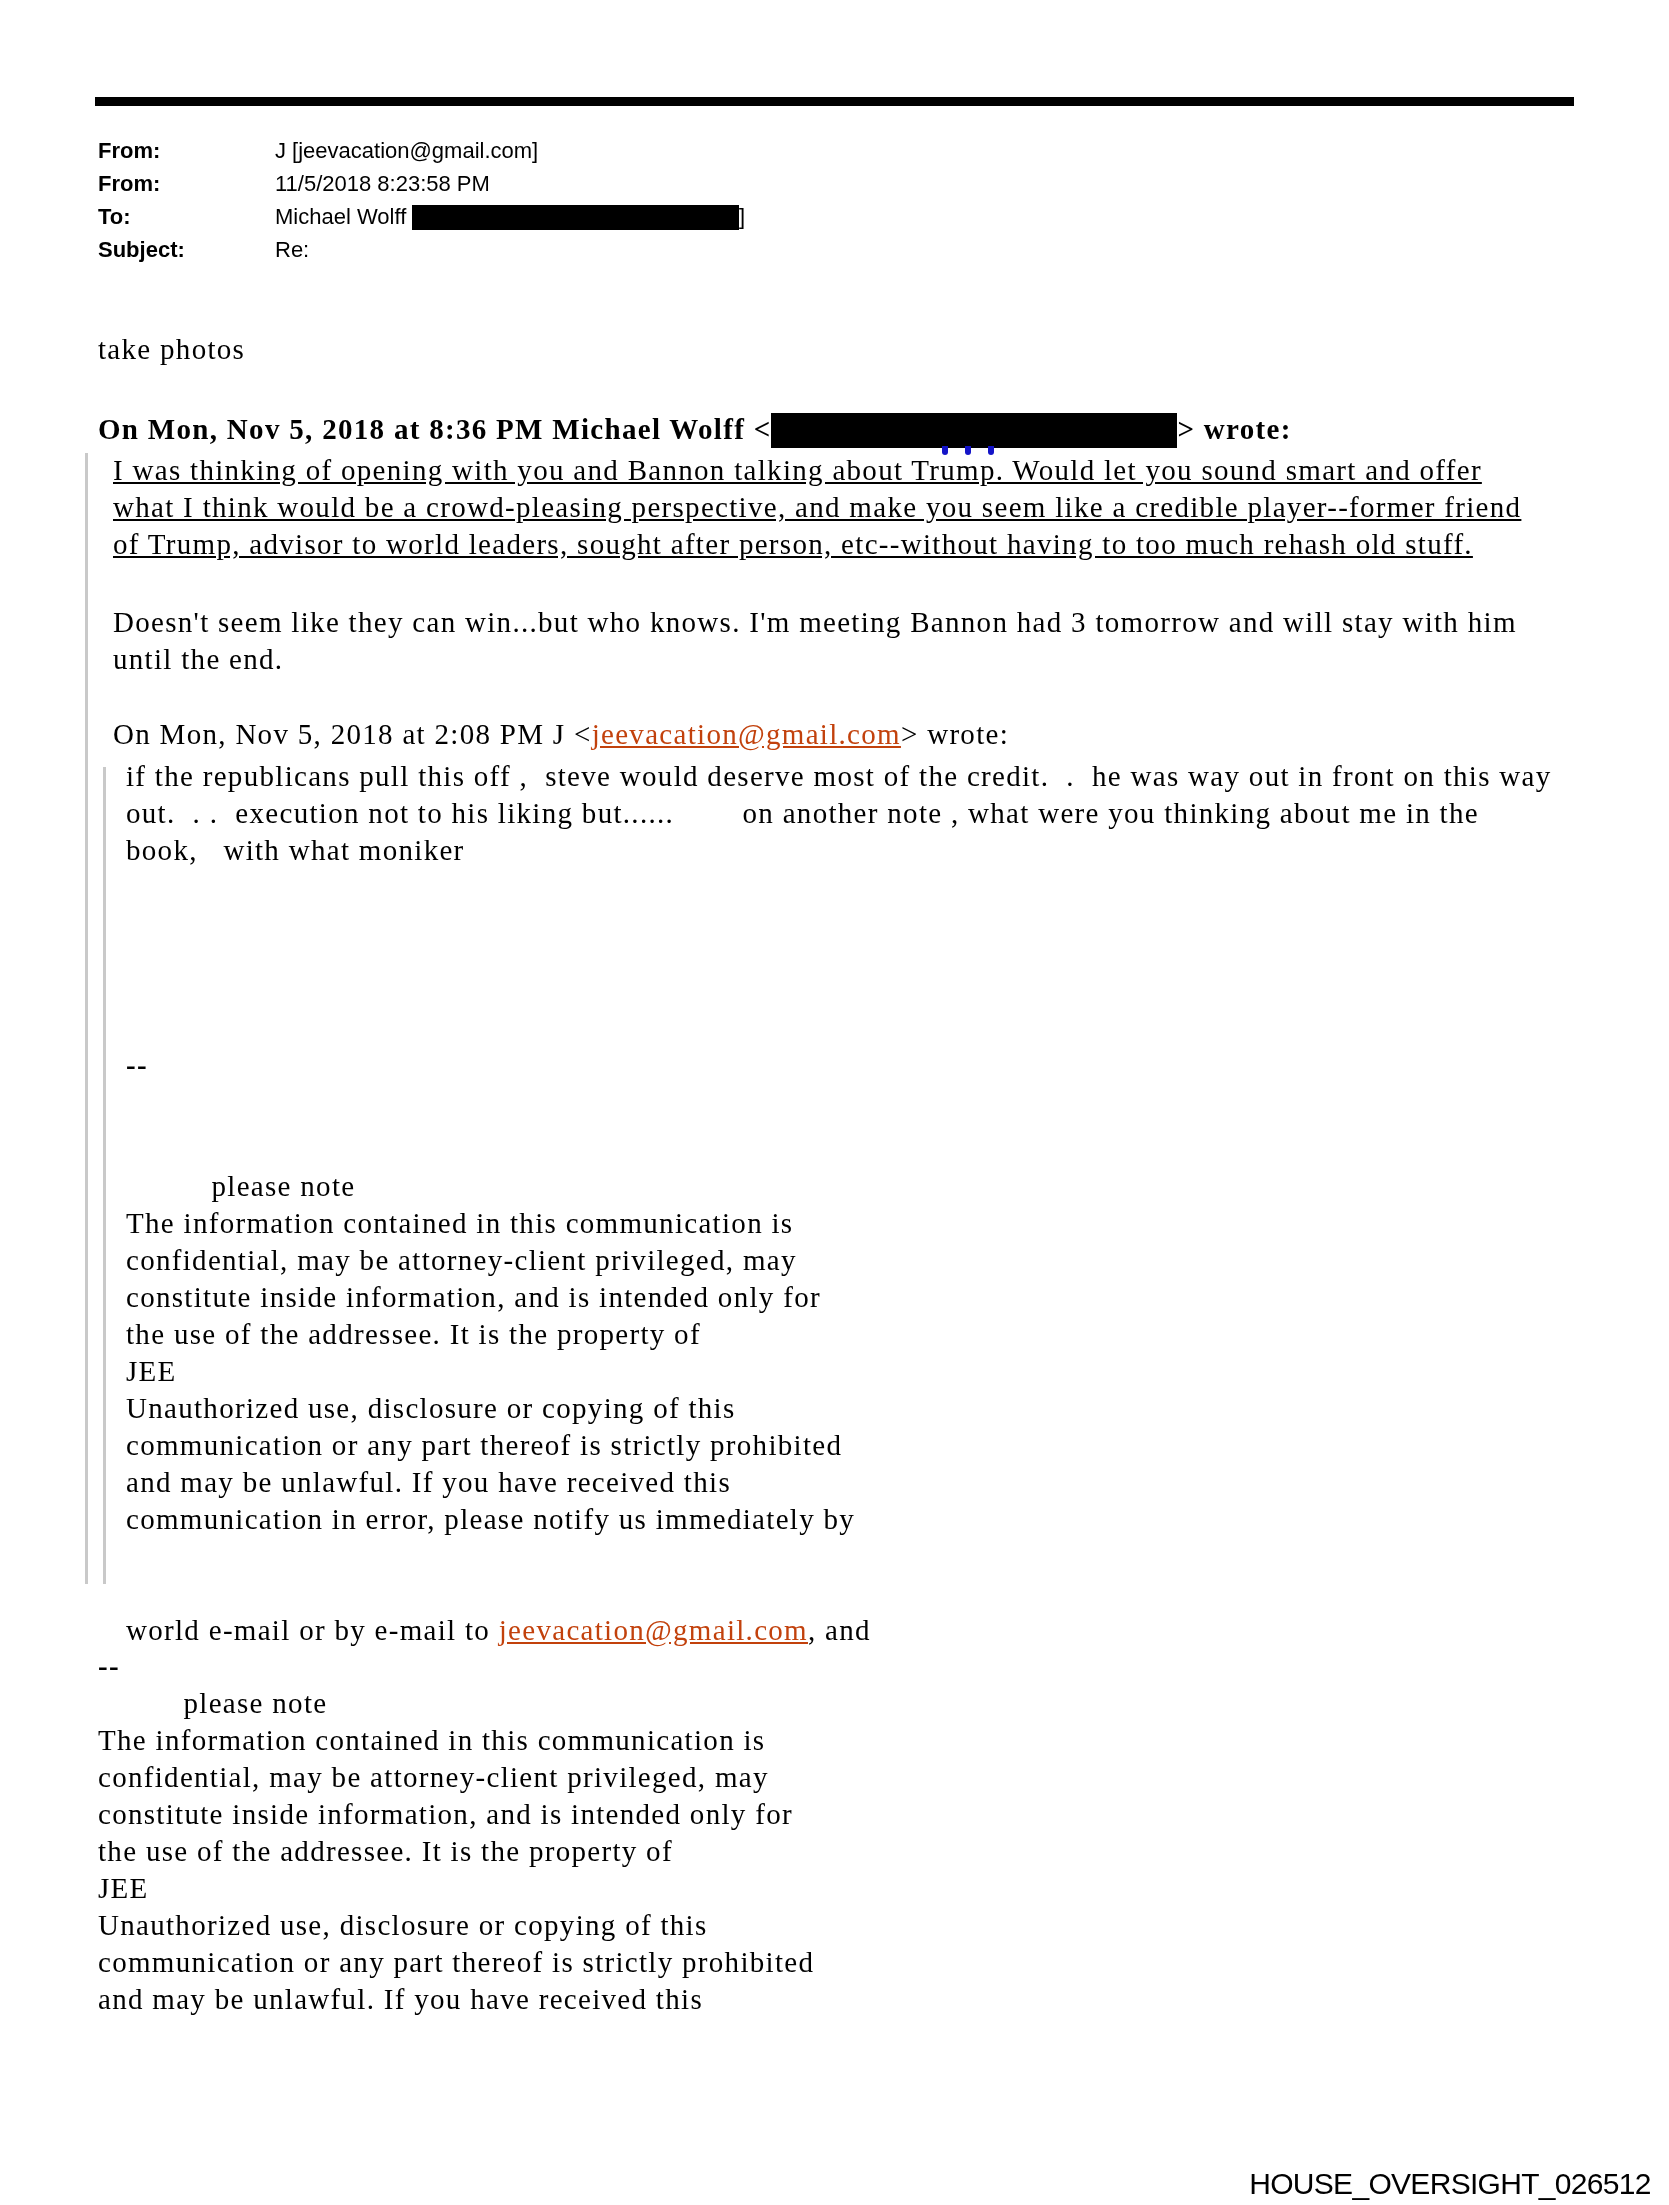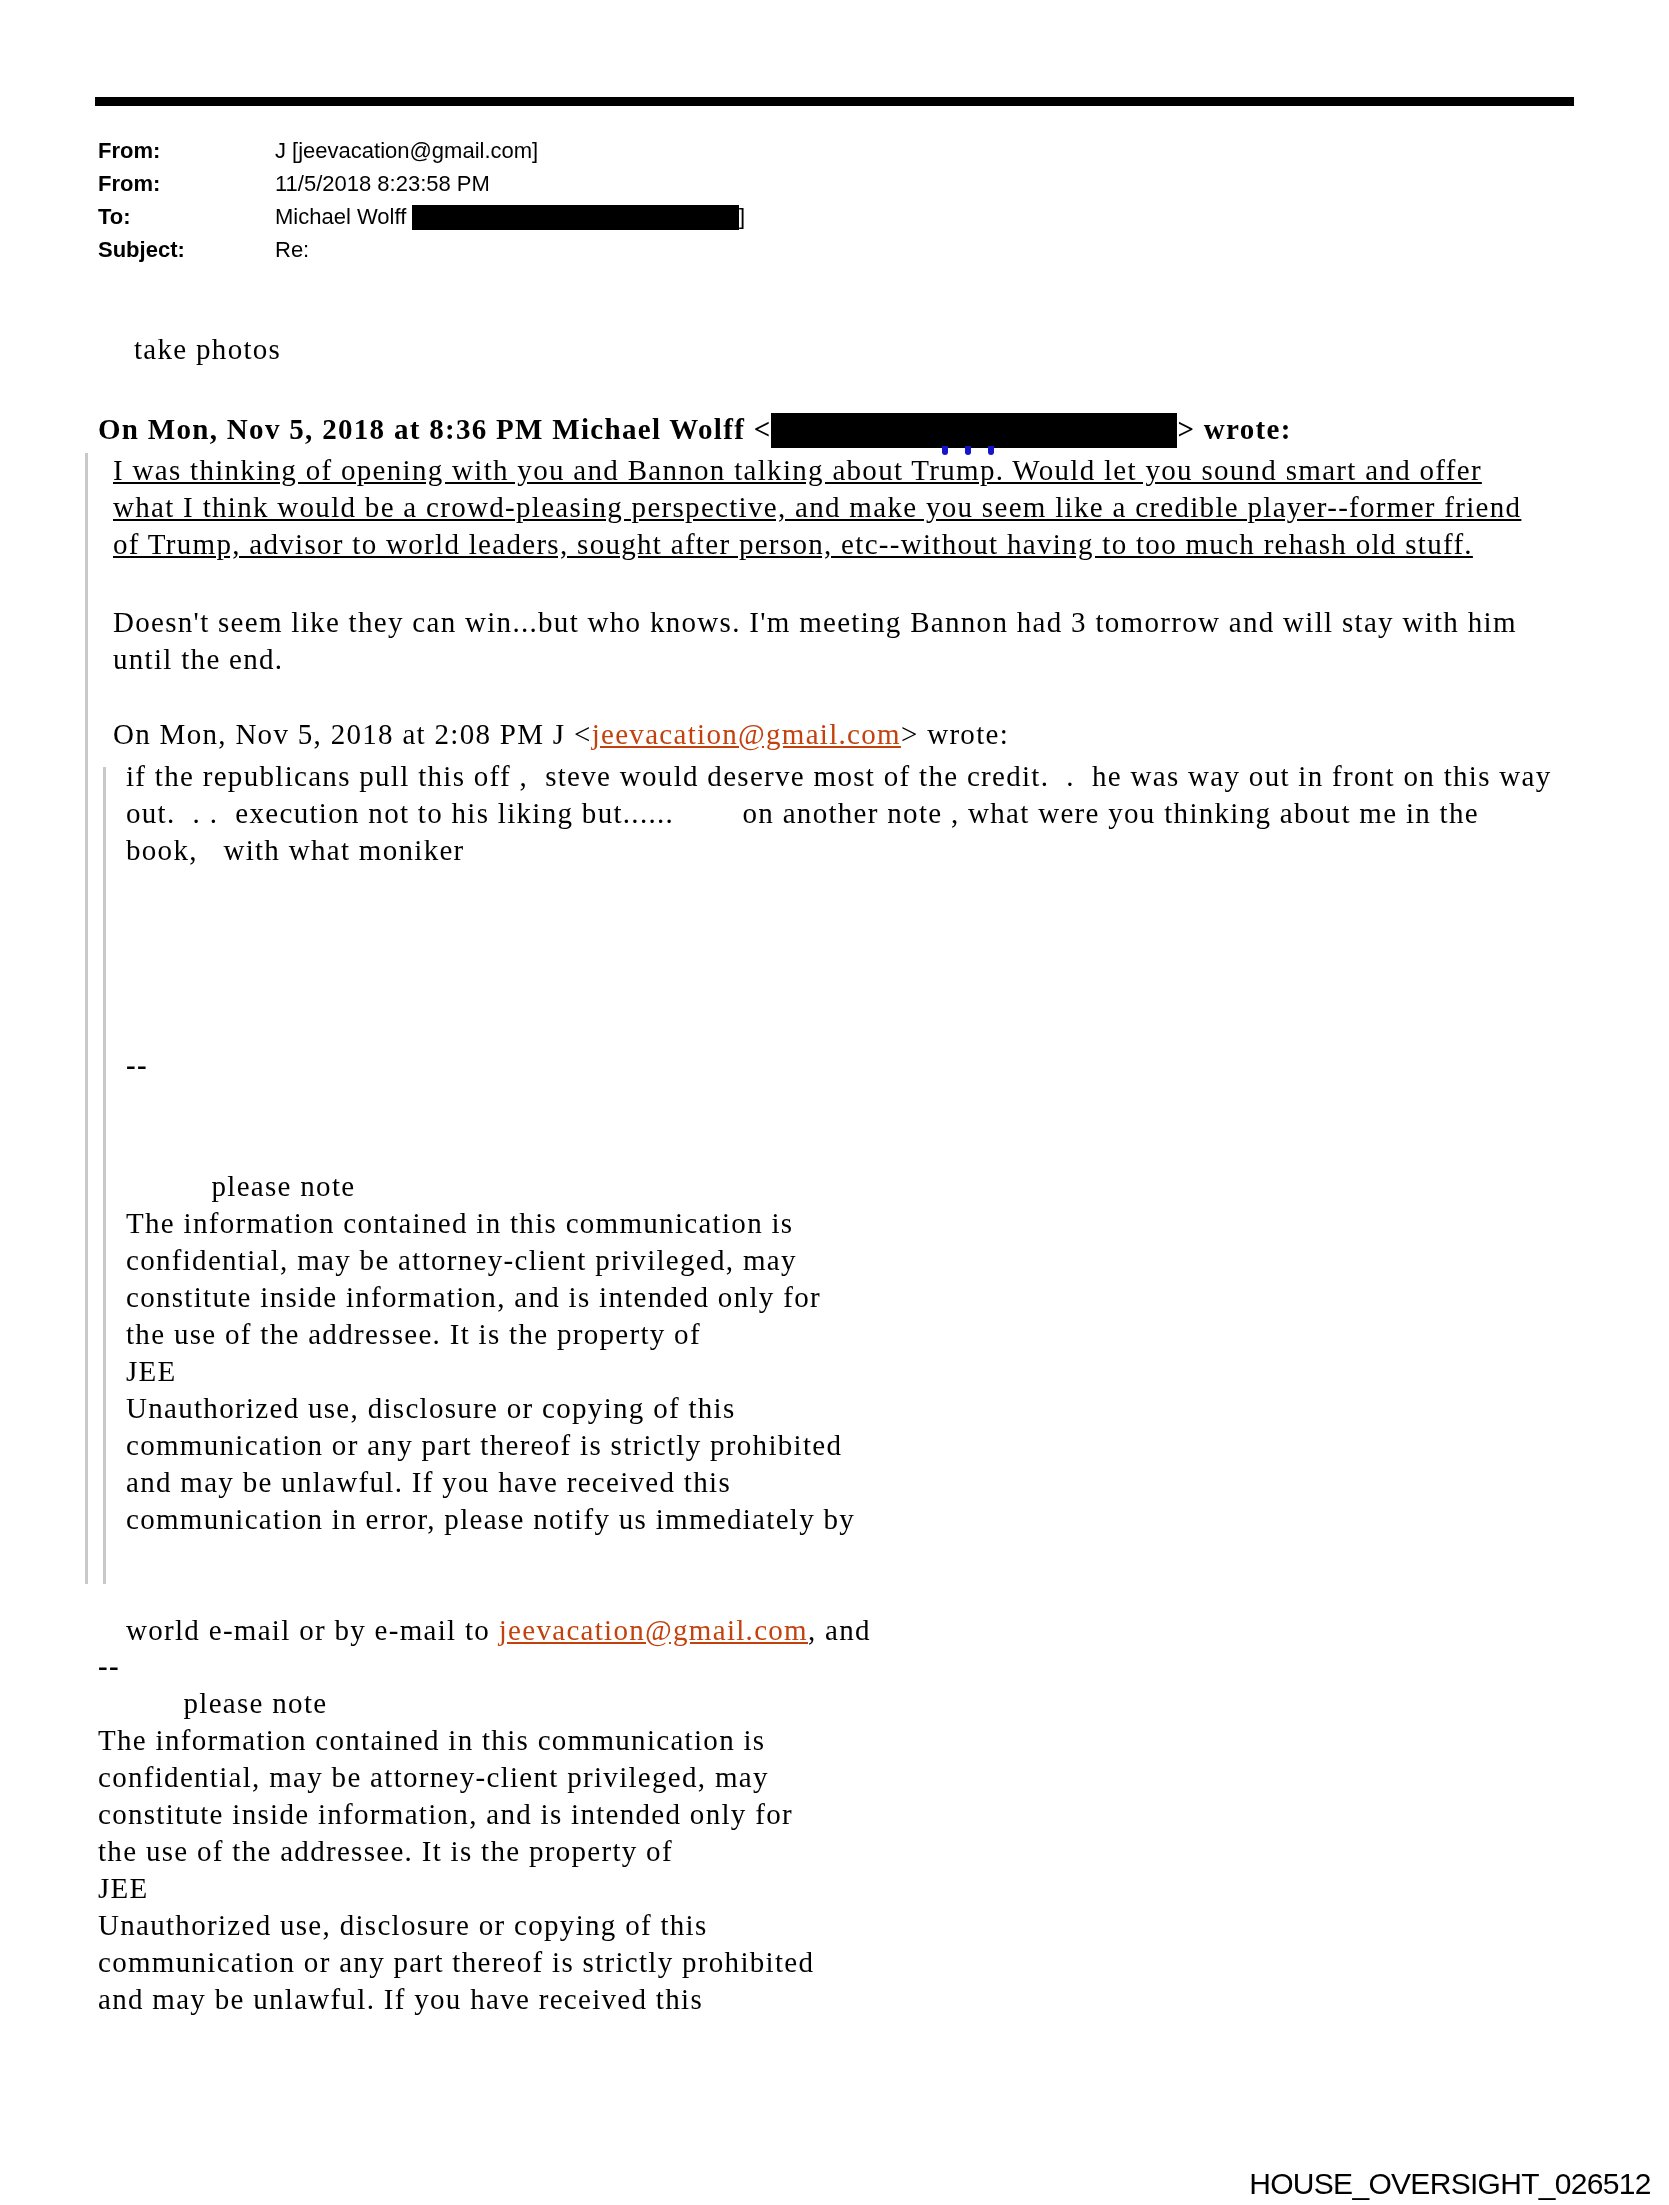--- a/index.html
+++ b/index.html
@@ -11,21 +11,21 @@
 
   
   .hdr { position:absolute; left:98px; top:134px; font-family:"Liberation Sans", sans-serif; font-size:22px; line-height:33px; }
   .hdr-row { display:flex; }
   .hdr-label { width:177px; font-weight:bold; }
   .hdr-value { white-space:pre; }
   .redact-to { display:inline-block; width:327px; height:25px; background:#000; vertical-align:-5.9px; margin-left:-6.5px; }
 
   
   .blk { position:absolute; font-size:29px; line-height:37px; letter-spacing:1.3px; white-space:pre; }
-  .opening   { left:98px; top:331px;margin-left:36px; }
+  .opening   { left:98px; top:331px; }
   .attr1     { left:98px; top:411px;font-weight:bold; }
   .para1     { left:113px; top:452px;text-decoration:underline; }
   .para2     { left:113px; top:604px; }
   .attr2     { left:113px; top:716px; }
   .para3     { left:126px; top:758px; }
   .sep1      { left:126px; top:1047px; font-weight:bold; }
   .disc1     { left:126px; top:1094px; }
   .sep2      { left:98px; top:1648px; font-weight:bold; }
   .disc2     { left:98px; top:1685px; }
   .pre-block { white-space:pre; }

